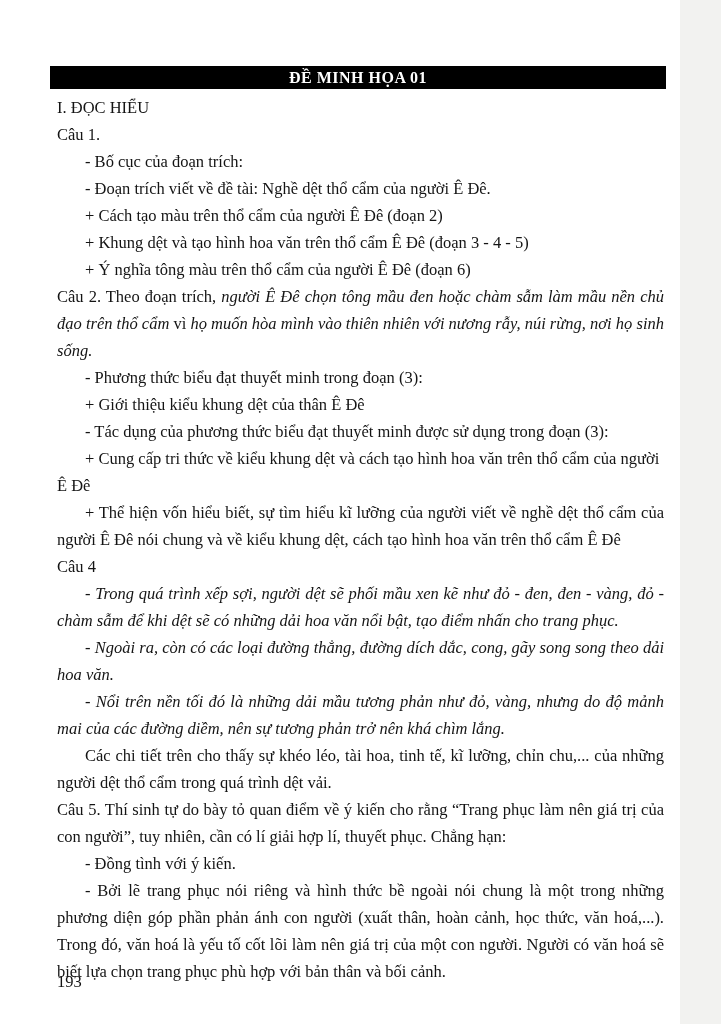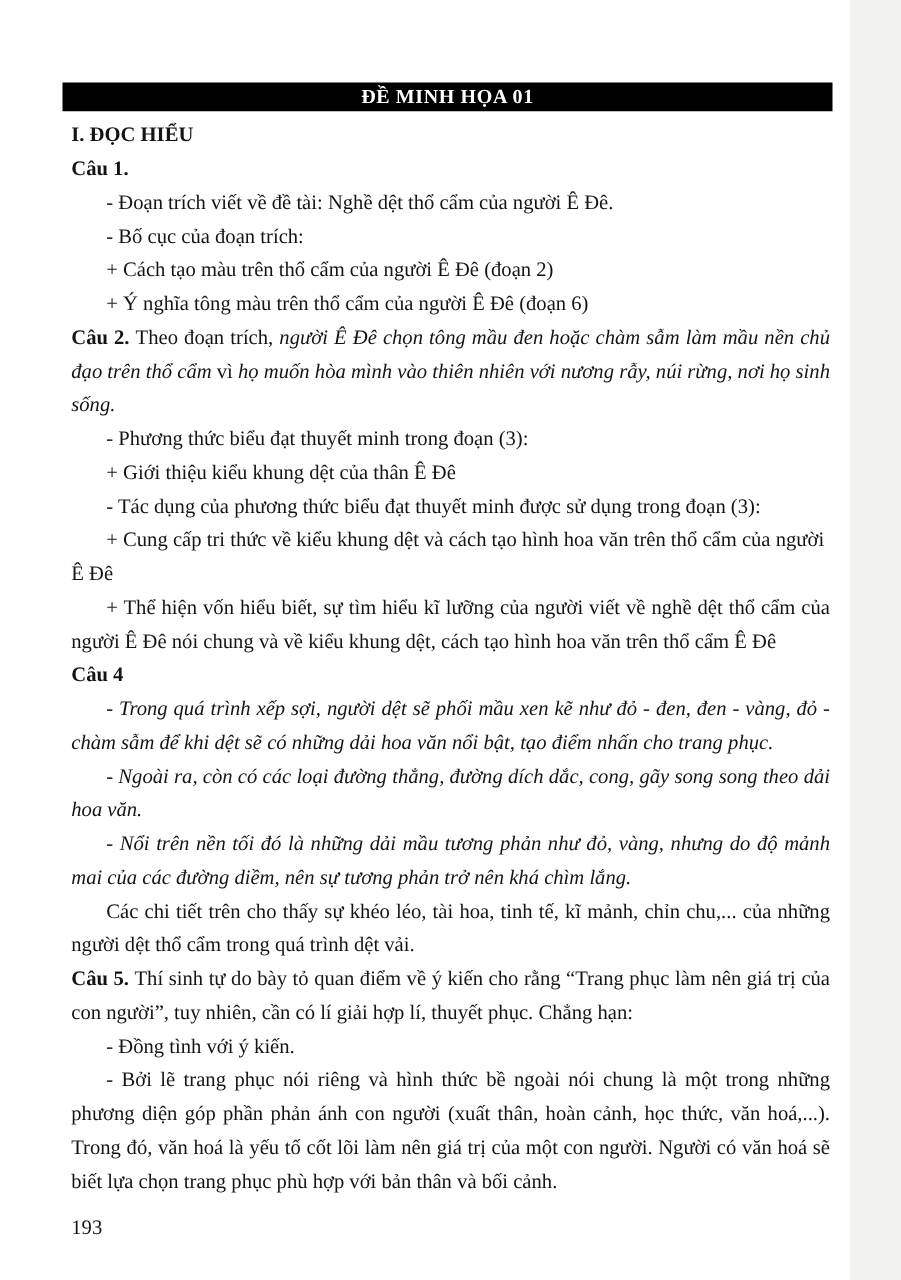--- a/index.html
+++ b/index.html
@@ -30,52 +30,53 @@
   .content {
     position: absolute;
     left: 57px; top: 94px;
     width: 607px;
     font-size: 16.5px;
     line-height: 27px;
   }
   .content p.block { margin: 0; padding: 0; }
   .fli { text-indent: 28px; }
   .justify { text-align: justify; }
-  .b { font-weight: bold; }
+  .b { font-weight: normal; }
   .i { font-style: italic; }
   .page-number {
     position: absolute;
     left: 57px; top: 972px;
     font-size: 16.5px;
     color: #141414;
   }
 </style>
 </head>
 <body>
 
 <div class="page">
   <div class="header-bar">ĐỀ MINH HỌA 01</div>
 
   <div class="content">
       <p class="block"><span class="b ">I. ĐỌC HIỂU</span></p>
       <p class="block"><span class="b ">Câu 1.</span></p>
+      <p class="block fli"><span class="">- Bố cục của đoạn trích:</span></p>
       <p class="block fli"><span class="">- Đoạn trích viết về đề tài: Nghề dệt thổ cẩm của người Ê Đê.</span></p>
-      <p class="block fli"><span class="">- Bố cục của đoạn trích:</span></p>
       <p class="block fli"><span class="">+ Cách tạo màu trên thổ cẩm của người Ê Đê (đoạn 2)</span></p>
+      <p class="block fli"><span class="">+ Khung dệt và tạo hình hoa văn trên thổ cẩm Ê Đê (đoạn 3 - 4 - 5)</span></p>
       <p class="block fli"><span class="">+ Ý nghĩa tông màu trên thổ cẩm của người Ê Đê (đoạn 6)</span></p>
       <p class="block justify"><span class="b ">Câu 2. </span><span class="">Theo đoạn trích, </span><span class="i">người Ê Đê chọn tông mầu đen hoặc chàm sẫm làm mầu nền chủ đạo trên thổ cẩm</span><span class=""> vì </span><span class="i">họ muốn hòa mình vào thiên nhiên với nương rẫy, núi rừng, nơi họ sinh sống.</span></p>
       <p class="block fli"><span class="">- Phương thức biểu đạt thuyết minh trong đoạn (3):</span></p>
       <p class="block fli"><span class="">+ Giới thiệu kiểu khung dệt của thân Ê Đê</span></p>
       <p class="block fli"><span class="">- Tác dụng của phương thức biểu đạt thuyết minh được sử dụng trong đoạn (3):</span></p>
       <p class="block fli"><span class="">+ Cung cấp tri thức về kiểu khung dệt và cách tạo hình hoa văn trên thổ cẩm của người Ê Đê</span></p>
       <p class="block fli justify"><span class="">+ Thể hiện vốn hiểu biết, sự tìm hiểu kĩ lưỡng của người viết về nghề dệt thổ cẩm của người Ê Đê nói chung và về kiểu khung dệt, cách tạo hình hoa văn trên thổ cẩm Ê Đê</span></p>
       <p class="block"><span class="b ">Câu 4</span></p>
       <p class="block fli justify"><span class="i">- Trong quá trình xếp sợi, người dệt sẽ phối mầu xen kẽ như đỏ - đen, đen - vàng, đỏ - chàm sẫm để khi dệt sẽ có những dải hoa văn nổi bật, tạo điểm nhấn cho trang phục.</span></p>
       <p class="block fli justify"><span class="i">- Ngoài ra, còn có các loại đường thẳng, đường dích dắc, cong, gãy song song theo dải hoa văn.</span></p>
       <p class="block fli justify"><span class="i">- Nổi trên nền tối đó là những dải mầu tương phản như đỏ, vàng, nhưng do độ mảnh mai của các đường diềm, nên sự tương phản trở nên khá chìm lắng.</span></p>
-      <p class="block fli justify"><span class="">Các chi tiết trên cho thấy sự khéo léo, tài hoa, tinh tế, kĩ mảnh, chỉn chu,... của những người dệt thổ cẩm trong quá trình dệt vải.</span></p>
+      <p class="block fli justify"><span class="">Các chi tiết trên cho thấy sự khéo léo, tài hoa, tinh tế, kĩ lưỡng, chỉn chu,... của những người dệt thổ cẩm trong quá trình dệt vải.</span></p>
       <p class="block justify"><span class="b ">Câu 5. </span><span class="">Thí sinh tự do bày tỏ quan điểm về ý kiến cho rằng “Trang phục làm nên giá trị của con người”, tuy nhiên, cần có lí giải hợp lí, thuyết phục. Chẳng hạn:</span></p>
       <p class="block fli"><span class="">- Đồng tình với ý kiến.</span></p>
       <p class="block fli justify"><span class="">- Bởi lẽ trang phục nói riêng và hình thức bề ngoài nói chung là một trong những phương diện góp phần phản ánh con người (xuất thân, hoàn cảnh, học thức, văn hoá,...). Trong đó, văn hoá là yếu tố cốt lõi làm nên giá trị của một con người. Người có văn hoá sẽ biết lựa chọn trang phục phù hợp với bản thân và bối cảnh.</span></p>
     </div>
 
   <div class="page-number">193</div>
 </div>
 
 </body></html>

